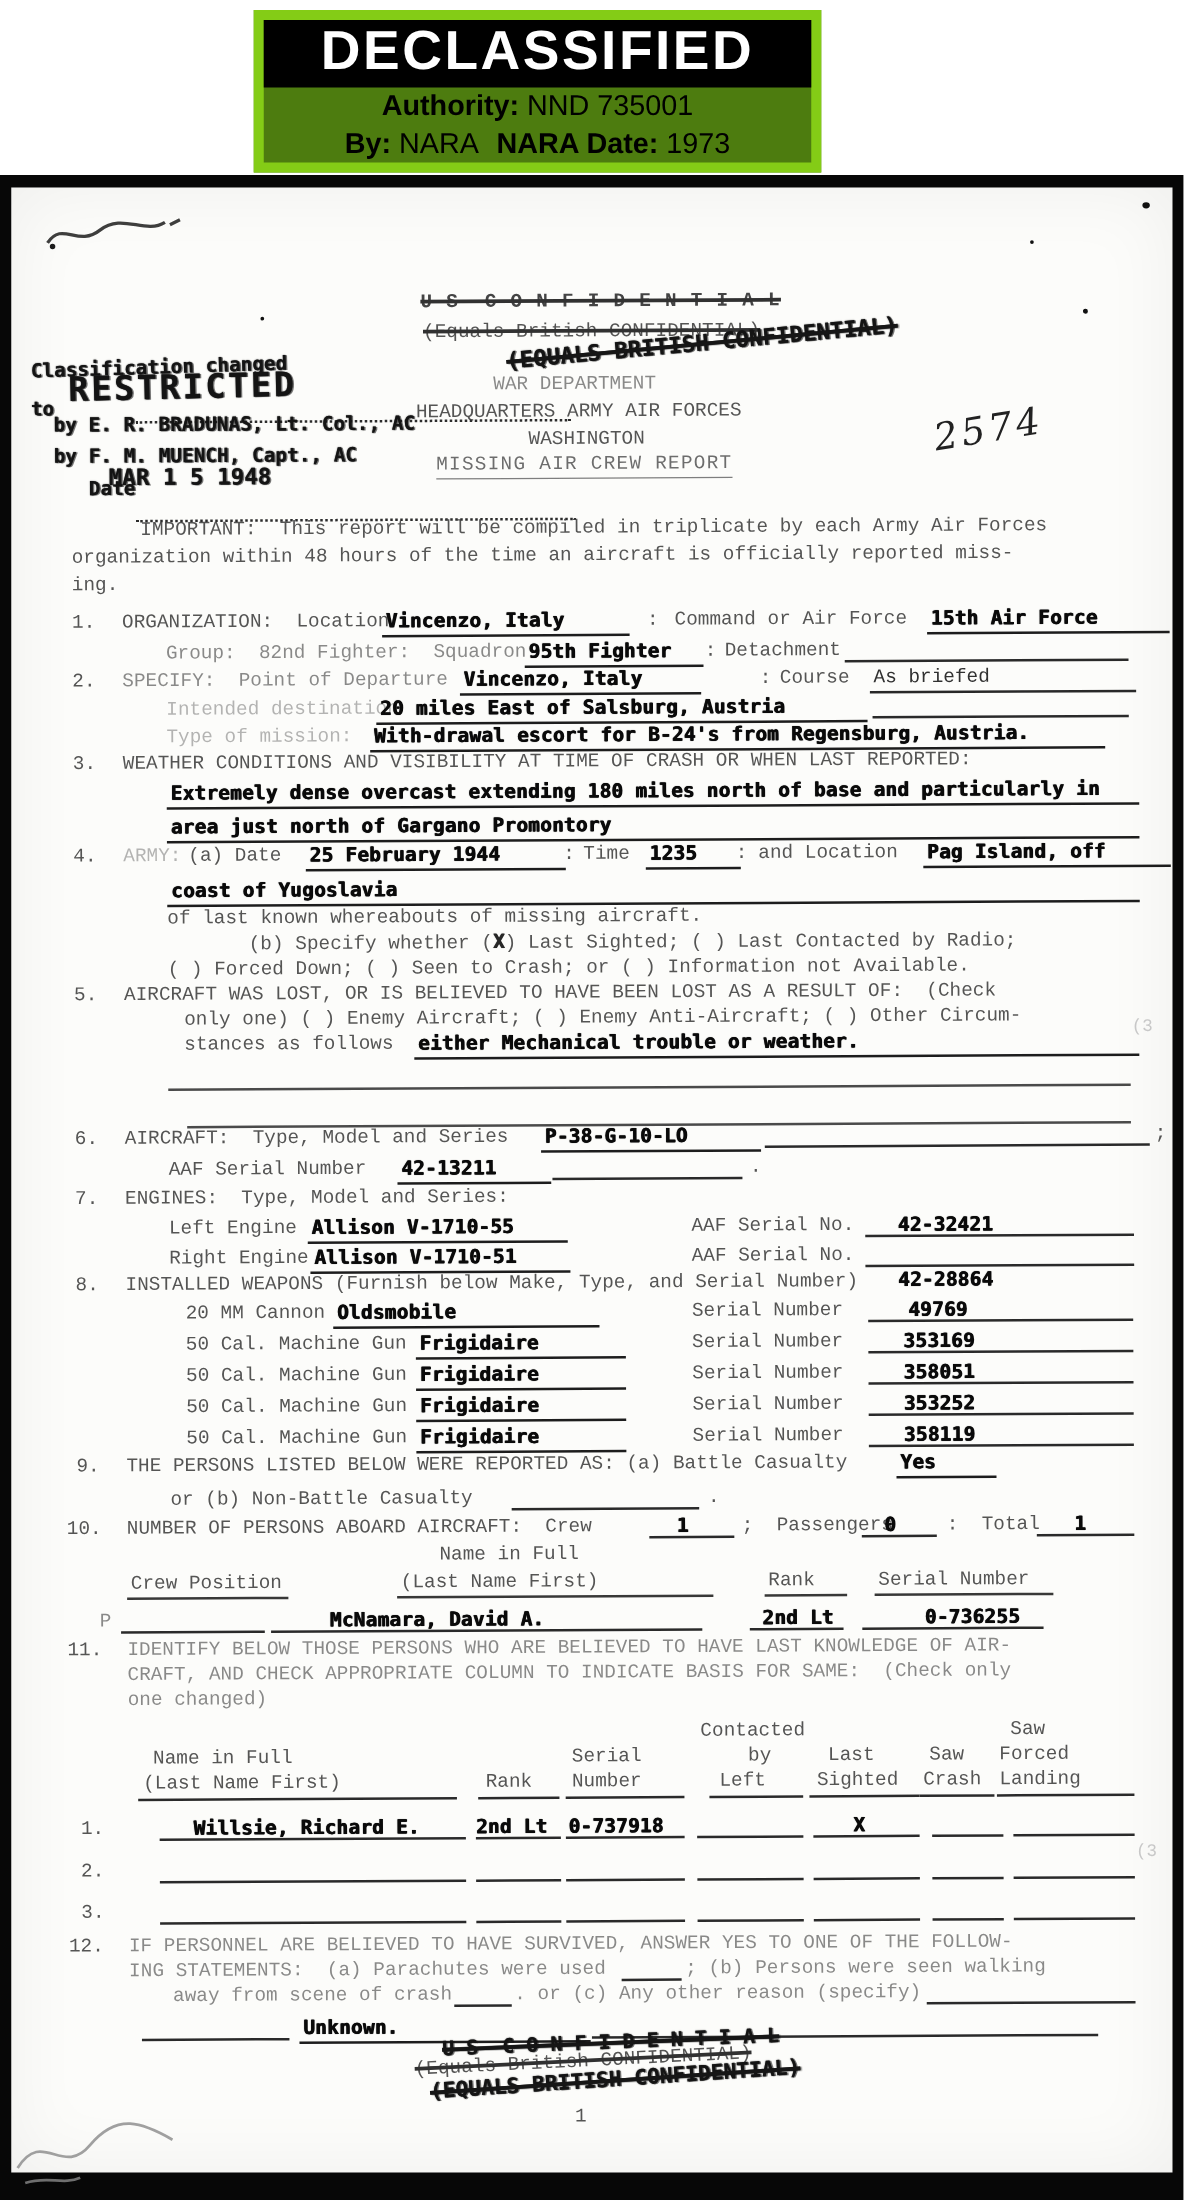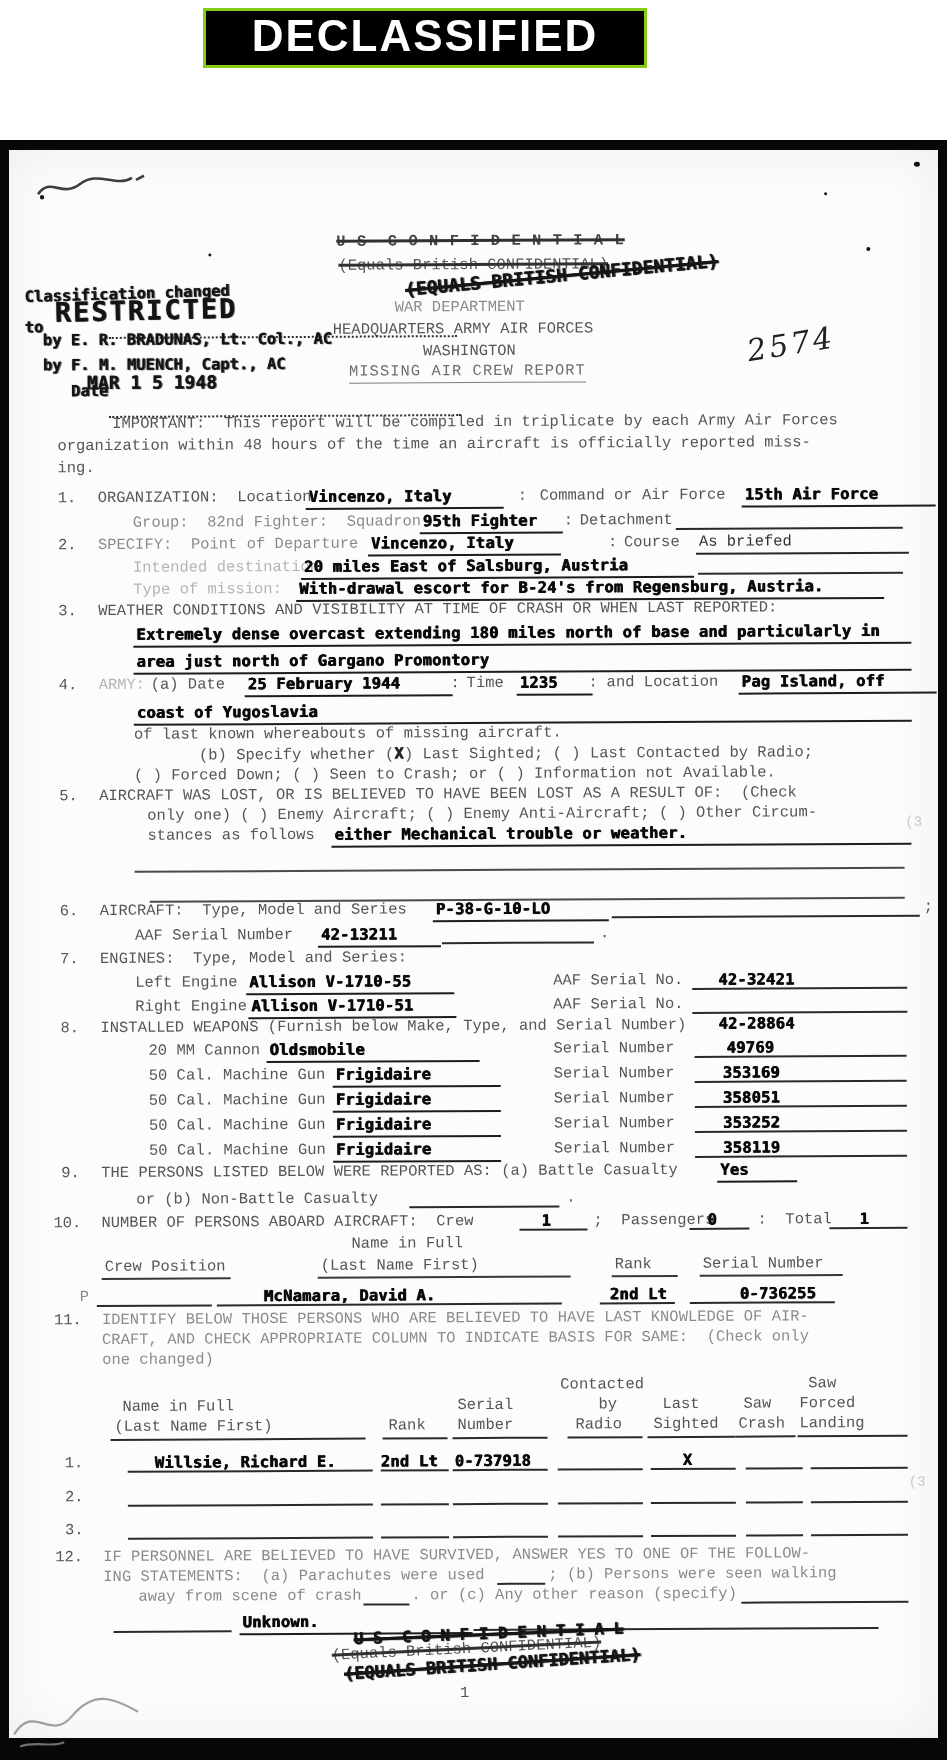--- a/index.html
+++ b/index.html
@@ -1,19 +1,19 @@
 <!DOCTYPE html>
 <html><head>
 <meta charset="utf-8">
 <style>
   html,body{margin:0;padding:0;background:#fff;}
   .page{position:relative;width:947px;height:1760px;background:#ffffff;overflow:hidden;
         font-family:"Liberation Mono",monospace;}
   
-  .declass{position:absolute;left:203px;top:8px;width:438px;border:3px solid #84cc16;background:#4d7c0f;}
+  .declass{position:absolute;left:203px;top:8px;width:438px;border:8px solid #84cc16;background:#4d7c0f;}
   .declass-banner{background:#000;color:#fff;text-align:center;
         font-family:"Liberation Sans",sans-serif;font-weight:bold;font-size:44px;
         letter-spacing:2px;padding:0 0 4px;}
   .declass-line{text-align:center;font-family:"Liberation Sans",sans-serif;font-size:23px;
         color:#000;padding:1px 0 2px;white-space:pre;}
   .declass-line b{font-weight:bold;}
   .dl-gap{margin-left:14px;}
   
   .scan{position:absolute;left:0;top:140px;width:947px;height:1620px;background:#070707;}
   .paper{position:absolute;left:9px;top:10px;width:929px;height:1588px;background:#fcfcfa;
@@ -40,20 +40,22 @@
   .speck{position:absolute;background:#111;border-radius:50%;}
   .margin-mark{position:absolute;color:#c8c8c8;font-size:14px;white-space:pre;}
 </style>
 </head>
 <body>
 
 <div class="page">
 
   <div class="declass">
     <div class="declass-banner">DECLASSIFIED</div>
+    <div class="declass-line"><b>Authority:</b> <span>NND 735001</span></div>
+    <div class="declass-line"><b>By:</b> <span>NARA</span><b class="dl-gap">NARA Date:</b> <span>1973</span></div>
   </div>
 
   <div class="scan">
     <div class="paper"></div>
   </div>
 
   <div class="typed">
 
     <div style="position:absolute;left:36px;top:166px;">
       <svg width="130" height="36" viewBox="0 0 130 36">
@@ -238,21 +240,21 @@
     <div class="tx t" style="left:806px;top:1376px;">Saw</div>
     <div class="tx t" style="left:120px;top:1396px;">Name in Full</div>
     <div class="tx t" style="left:455px;top:1396px;">Serial</div>
     <div class="tx t" style="left:596px;top:1396px;">by</div>
     <div class="tx t" style="left:660px;top:1396px;">Last</div>
     <div class="tx t" style="left:741px;top:1396px;">Saw</div>
     <div class="tx t" style="left:797px;top:1396px;">Forced</div>
     <div class="tx t" style="left:112px;top:1416px;">(Last Name First)</div>
     <div class="tx t" style="left:386px;top:1416px;">Rank</div>
     <div class="tx t" style="left:455px;top:1416px;">Number</div>
-    <div class="tx t" style="left:573px;top:1416px;">Radio</div>
+    <div class="tx t" style="left:573px;top:1416px;">Left</div>
     <div class="tx t" style="left:651px;top:1416px;">Sighted</div>
     <div class="tx t" style="left:736px;top:1416px;">Crash</div>
     <div class="tx t" style="left:797px;top:1416px;">Landing</div>
     <div class="useg" style="left:108px;top:1420px;width:255px;"></div>
     <div class="useg" style="left:380px;top:1420px;width:65px;"></div>
     <div class="useg" style="left:450px;top:1420px;width:95px;"></div>
     <div class="useg" style="left:565px;top:1420px;width:75px;"></div>
     <div class="useg" style="left:645px;top:1420px;width:88px;"></div>
     <div class="useg" style="left:733px;top:1420px;width:60px;"></div>
     <div class="useg" style="left:795px;top:1420px;width:110px;"></div>

